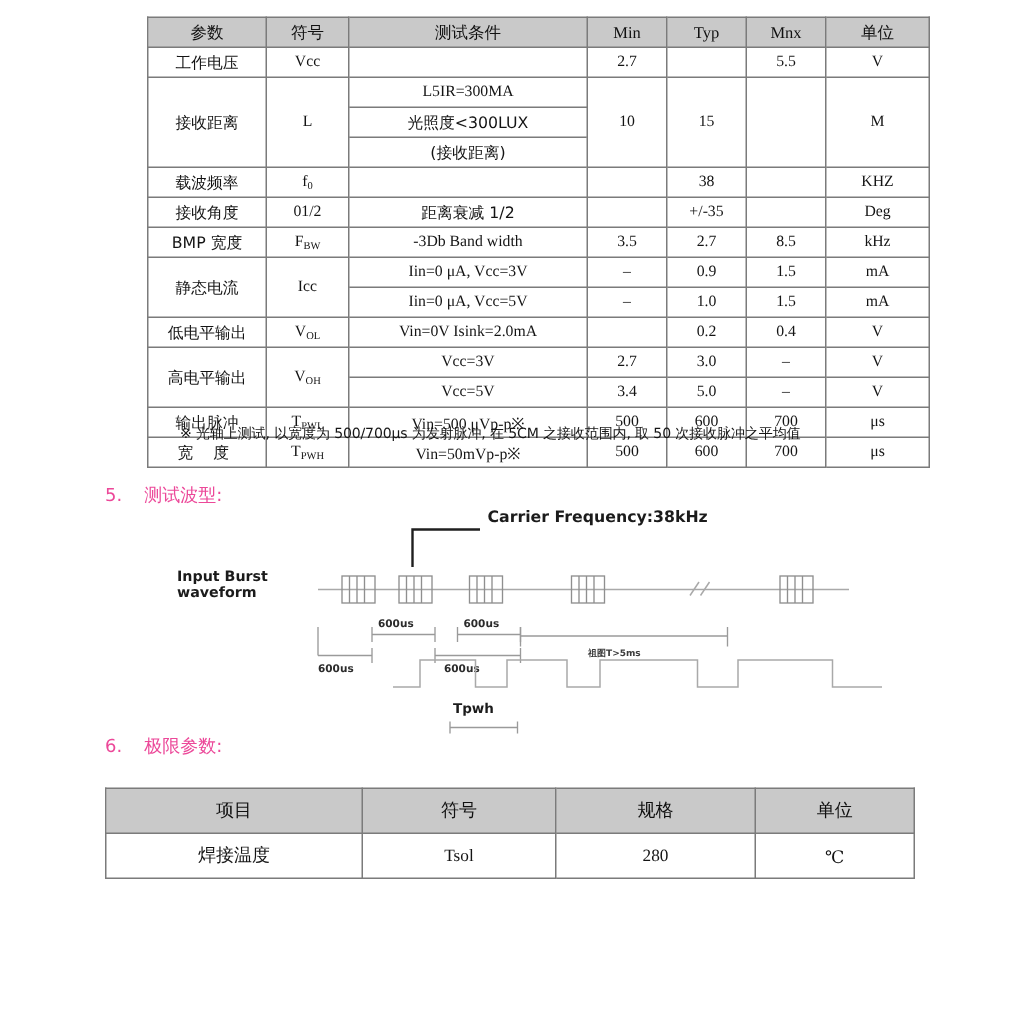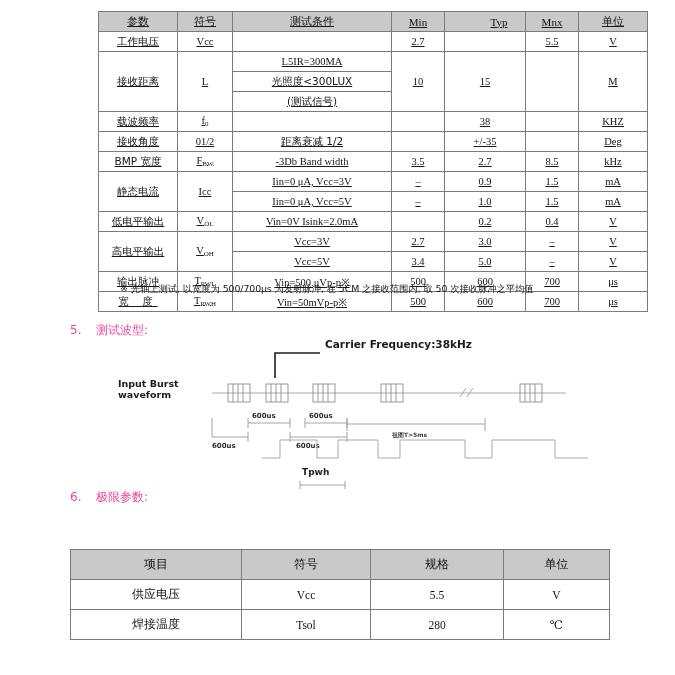--- a/index.html
+++ b/index.html
@@ -34,30 +34,29 @@
     background: #c9c9c9;
     color: #101010;
   }
 
   
   #table1-wrap {
     position: absolute;
     left: 98px;
     top: 11px;
     width: 478px;
-    text-decoration: underline;
   }
   #table1 { width: 478px; font-size: 10.5px; }
   #table1 thead td { height: 19px; font-size: 11px; }
   #table1 tbody td { height: 19px; }
   #table1 .c-param  { width: 78px; }
   #table1 .c-sym    { width: 54px; }
   #table1 .c-cond   { width: 158px; margin-top: 44px; }
   #table1 .c-min    { width: 52px; }
-  #table1 .c-typ    { width: 52px; padding-left: 28px; }
+  #table1 .c-typ    { width: 52px; }
   #table1 .c-max    { width: 52px; }
   #table1 .c-unit   { width: 68px; }
   .cn { font-family: "DejaVu Sans", "Liberation Sans", sans-serif; font-size: 10.5px; }
   .cn-hd { font-family: "DejaVu Sans", "Liberation Sans", sans-serif; font-size: 11px; }
   .sub { font-size: 7px; vertical-align: -2px; }
   .wide-sp { letter-spacing: 5px; }
 
   
   #footnote {
     position: absolute;
@@ -113,21 +112,21 @@
   .wf-burst { stroke: #8f8f8f; stroke-width: .9; fill: none; }
   .wf-call { stroke: #1f1f1f; stroke-width: 1.6; fill: none; }
 
   
   #table2-wrap {
     position: absolute;
     left: 70px;
     top: 525px;
     width: 535px;
   }
-  #table2 { width: 535px; font-size: 11.5px; margin-top: 24px; }
+  #table2 { width: 535px; font-size: 11.5px; }
   #table2 td { height: 29px; }
   #table2 thead td { font-size: 12px; }
   #table2 .c2-item { width: 170px; }
   #table2 .c2-sym  { width: 128px; }
   #table2 .c2-spec { width: 132px; }
   #table2 .c2-unit { width: 105px; }
   .cn2 { font-family: "DejaVu Sans", "Liberation Sans", sans-serif; font-size: 12px; }
 </style>
 </head>
 <body>
@@ -163,21 +162,21 @@
         <td>L5IR=300MA</td>
         <td rowspan="3">10</td>
         <td rowspan="3">15</td>
         <td rowspan="3"></td>
         <td rowspan="3">M</td>
       </tr>
       <tr>
         <td class="cn">光照度&lt;300LUX</td>
       </tr>
       <tr>
-        <td class="cn">(测试信号)</td>
+        <td class="cn">(接收距离)</td>
       </tr>
 
       <tr>
         <td class="cn">载波频率</td>
         <td><span>f</span><span class="sub">0</span></td>
         <td></td>
         <td></td>
         <td>38</td>
         <td></td>
         <td>KHZ</td>
@@ -390,26 +389,20 @@
     <thead>
       <tr>
         <td class="c2-item cn2">项目</td>
         <td class="c2-sym  cn2">符号</td>
         <td class="c2-spec cn2">规格</td>
         <td class="c2-unit cn2">单位</td>
       </tr>
     </thead>
     <tbody>
       <tr>
-        <td class="cn2">供应电压</td>
-        <td>Vcc</td>
-        <td>5.5</td>
-        <td>V</td>
-      </tr>
-      <tr>
         <td class="cn2">焊接温度</td>
         <td>Tsol</td>
         <td>280</td>
         <td>℃</td>
       </tr>
     </tbody>
   </table>
 </div>
 
 </body></html>

